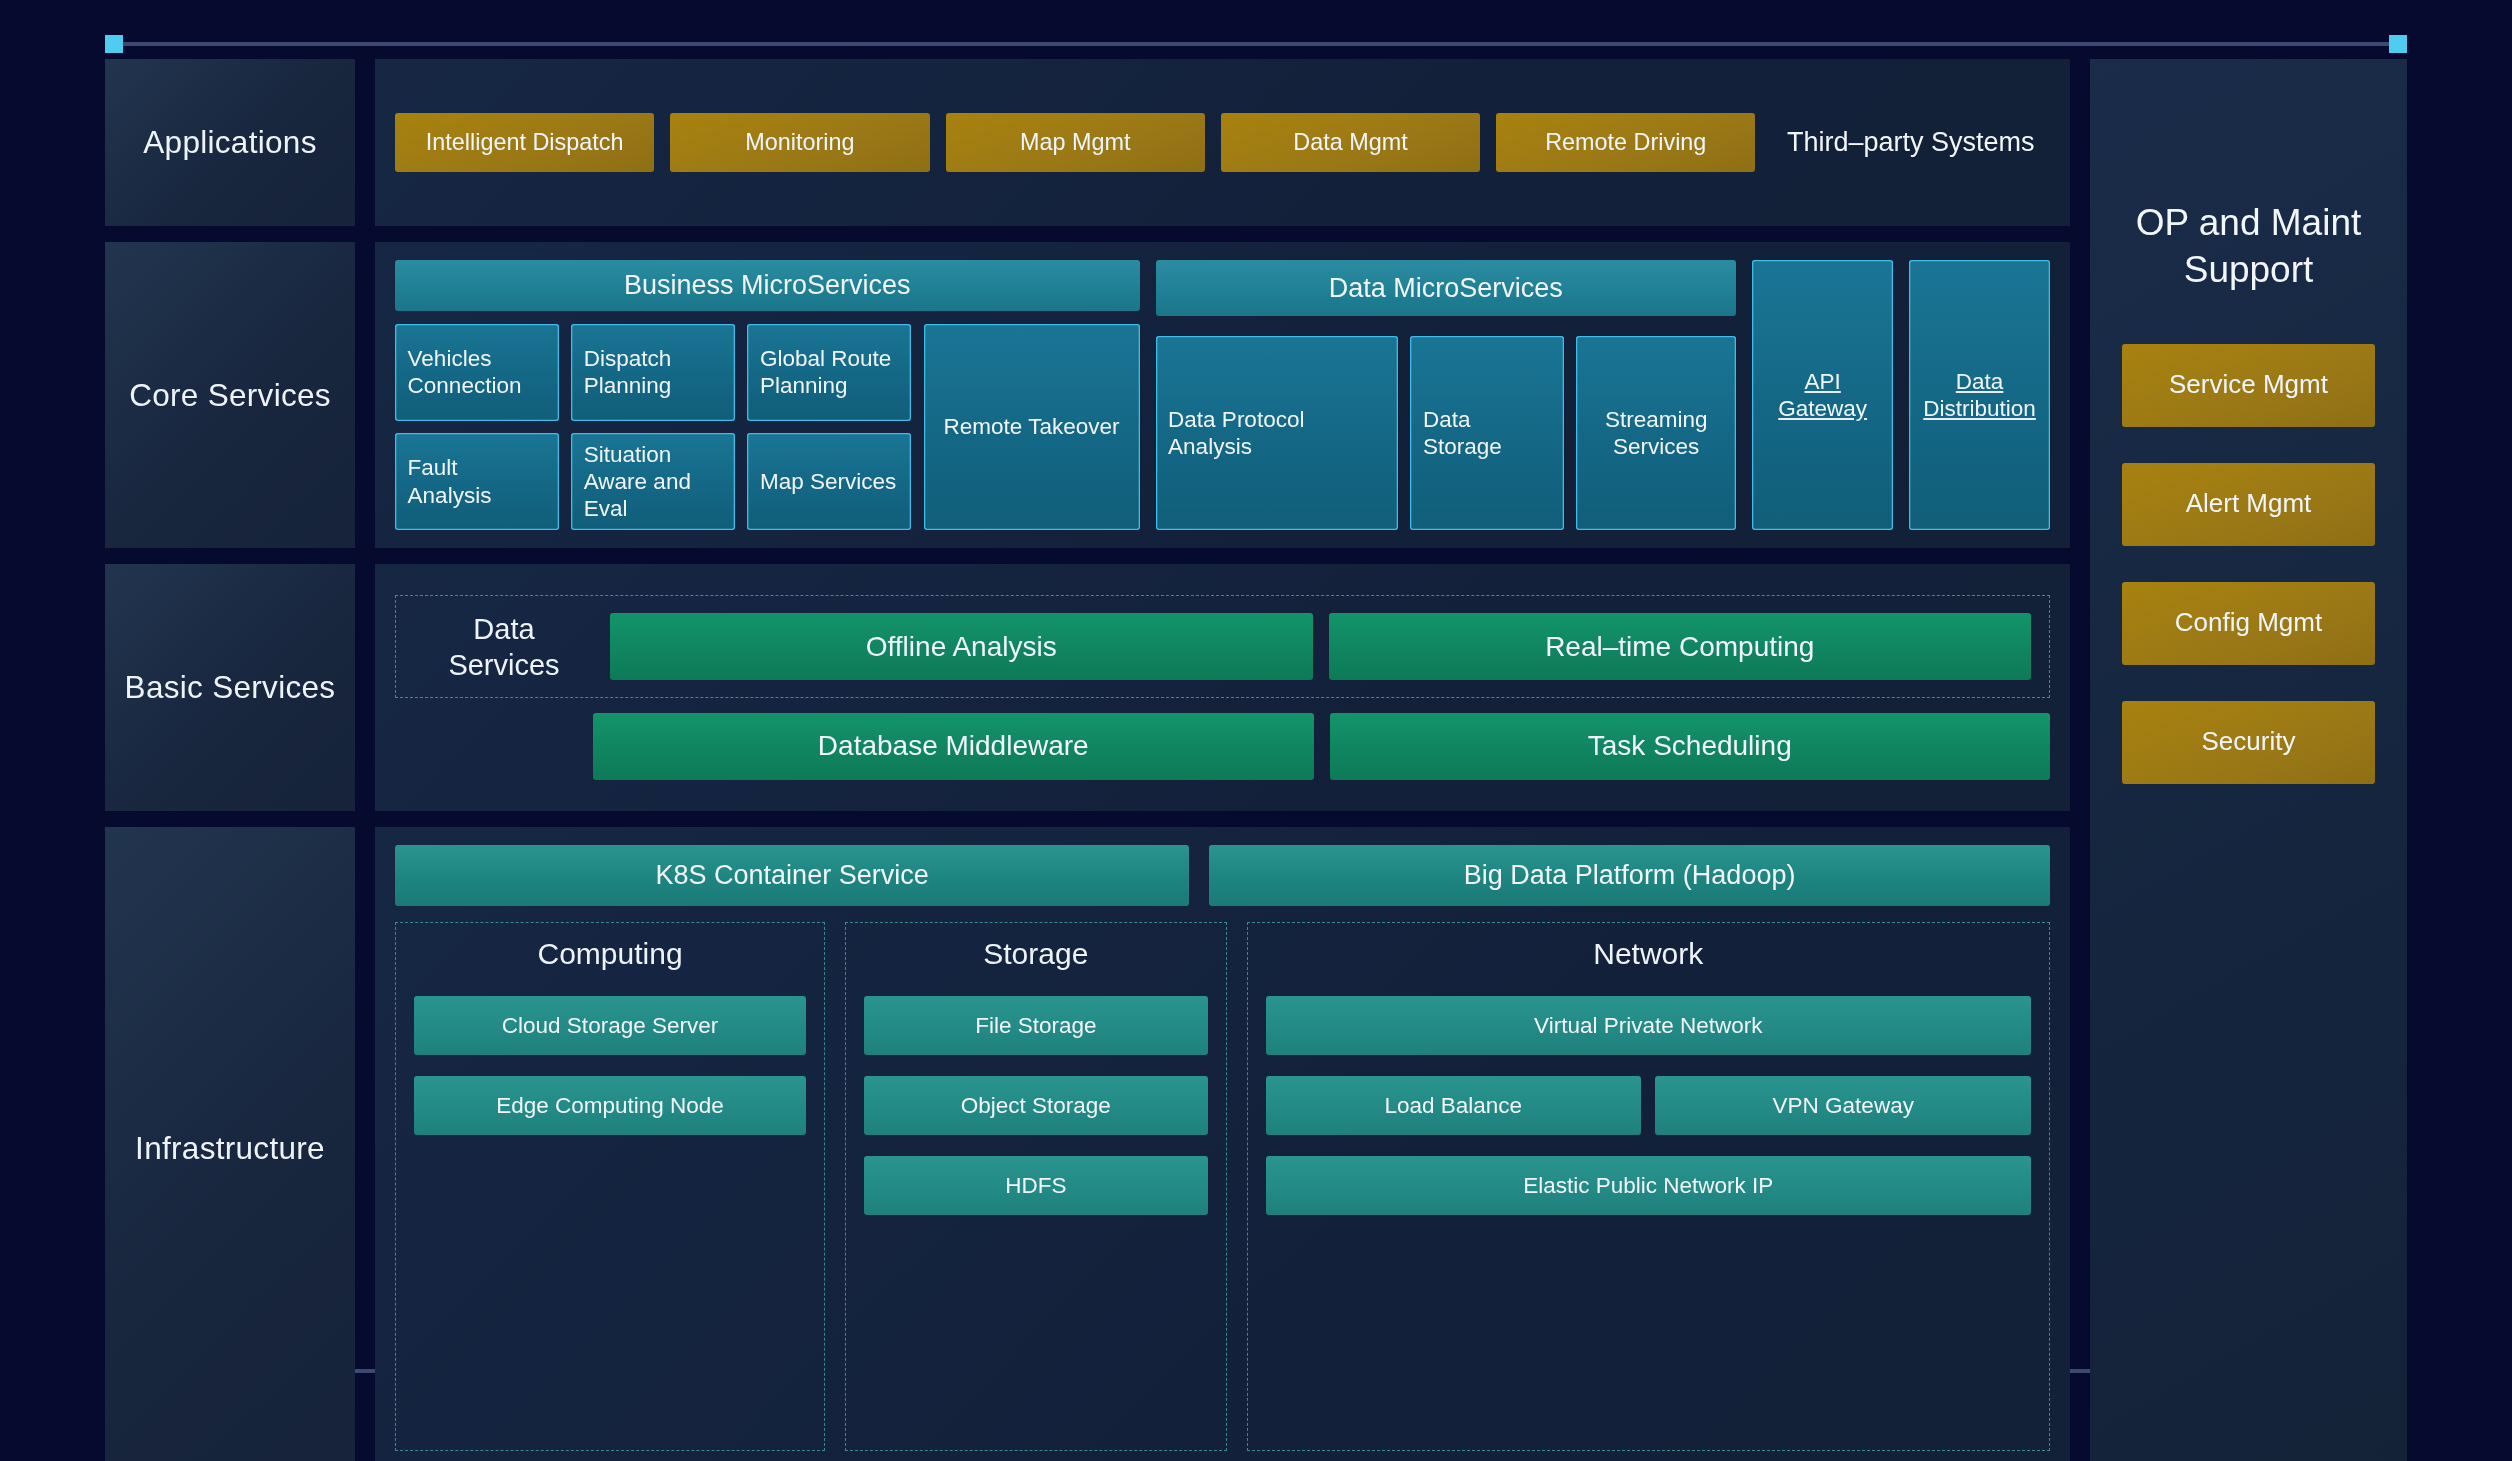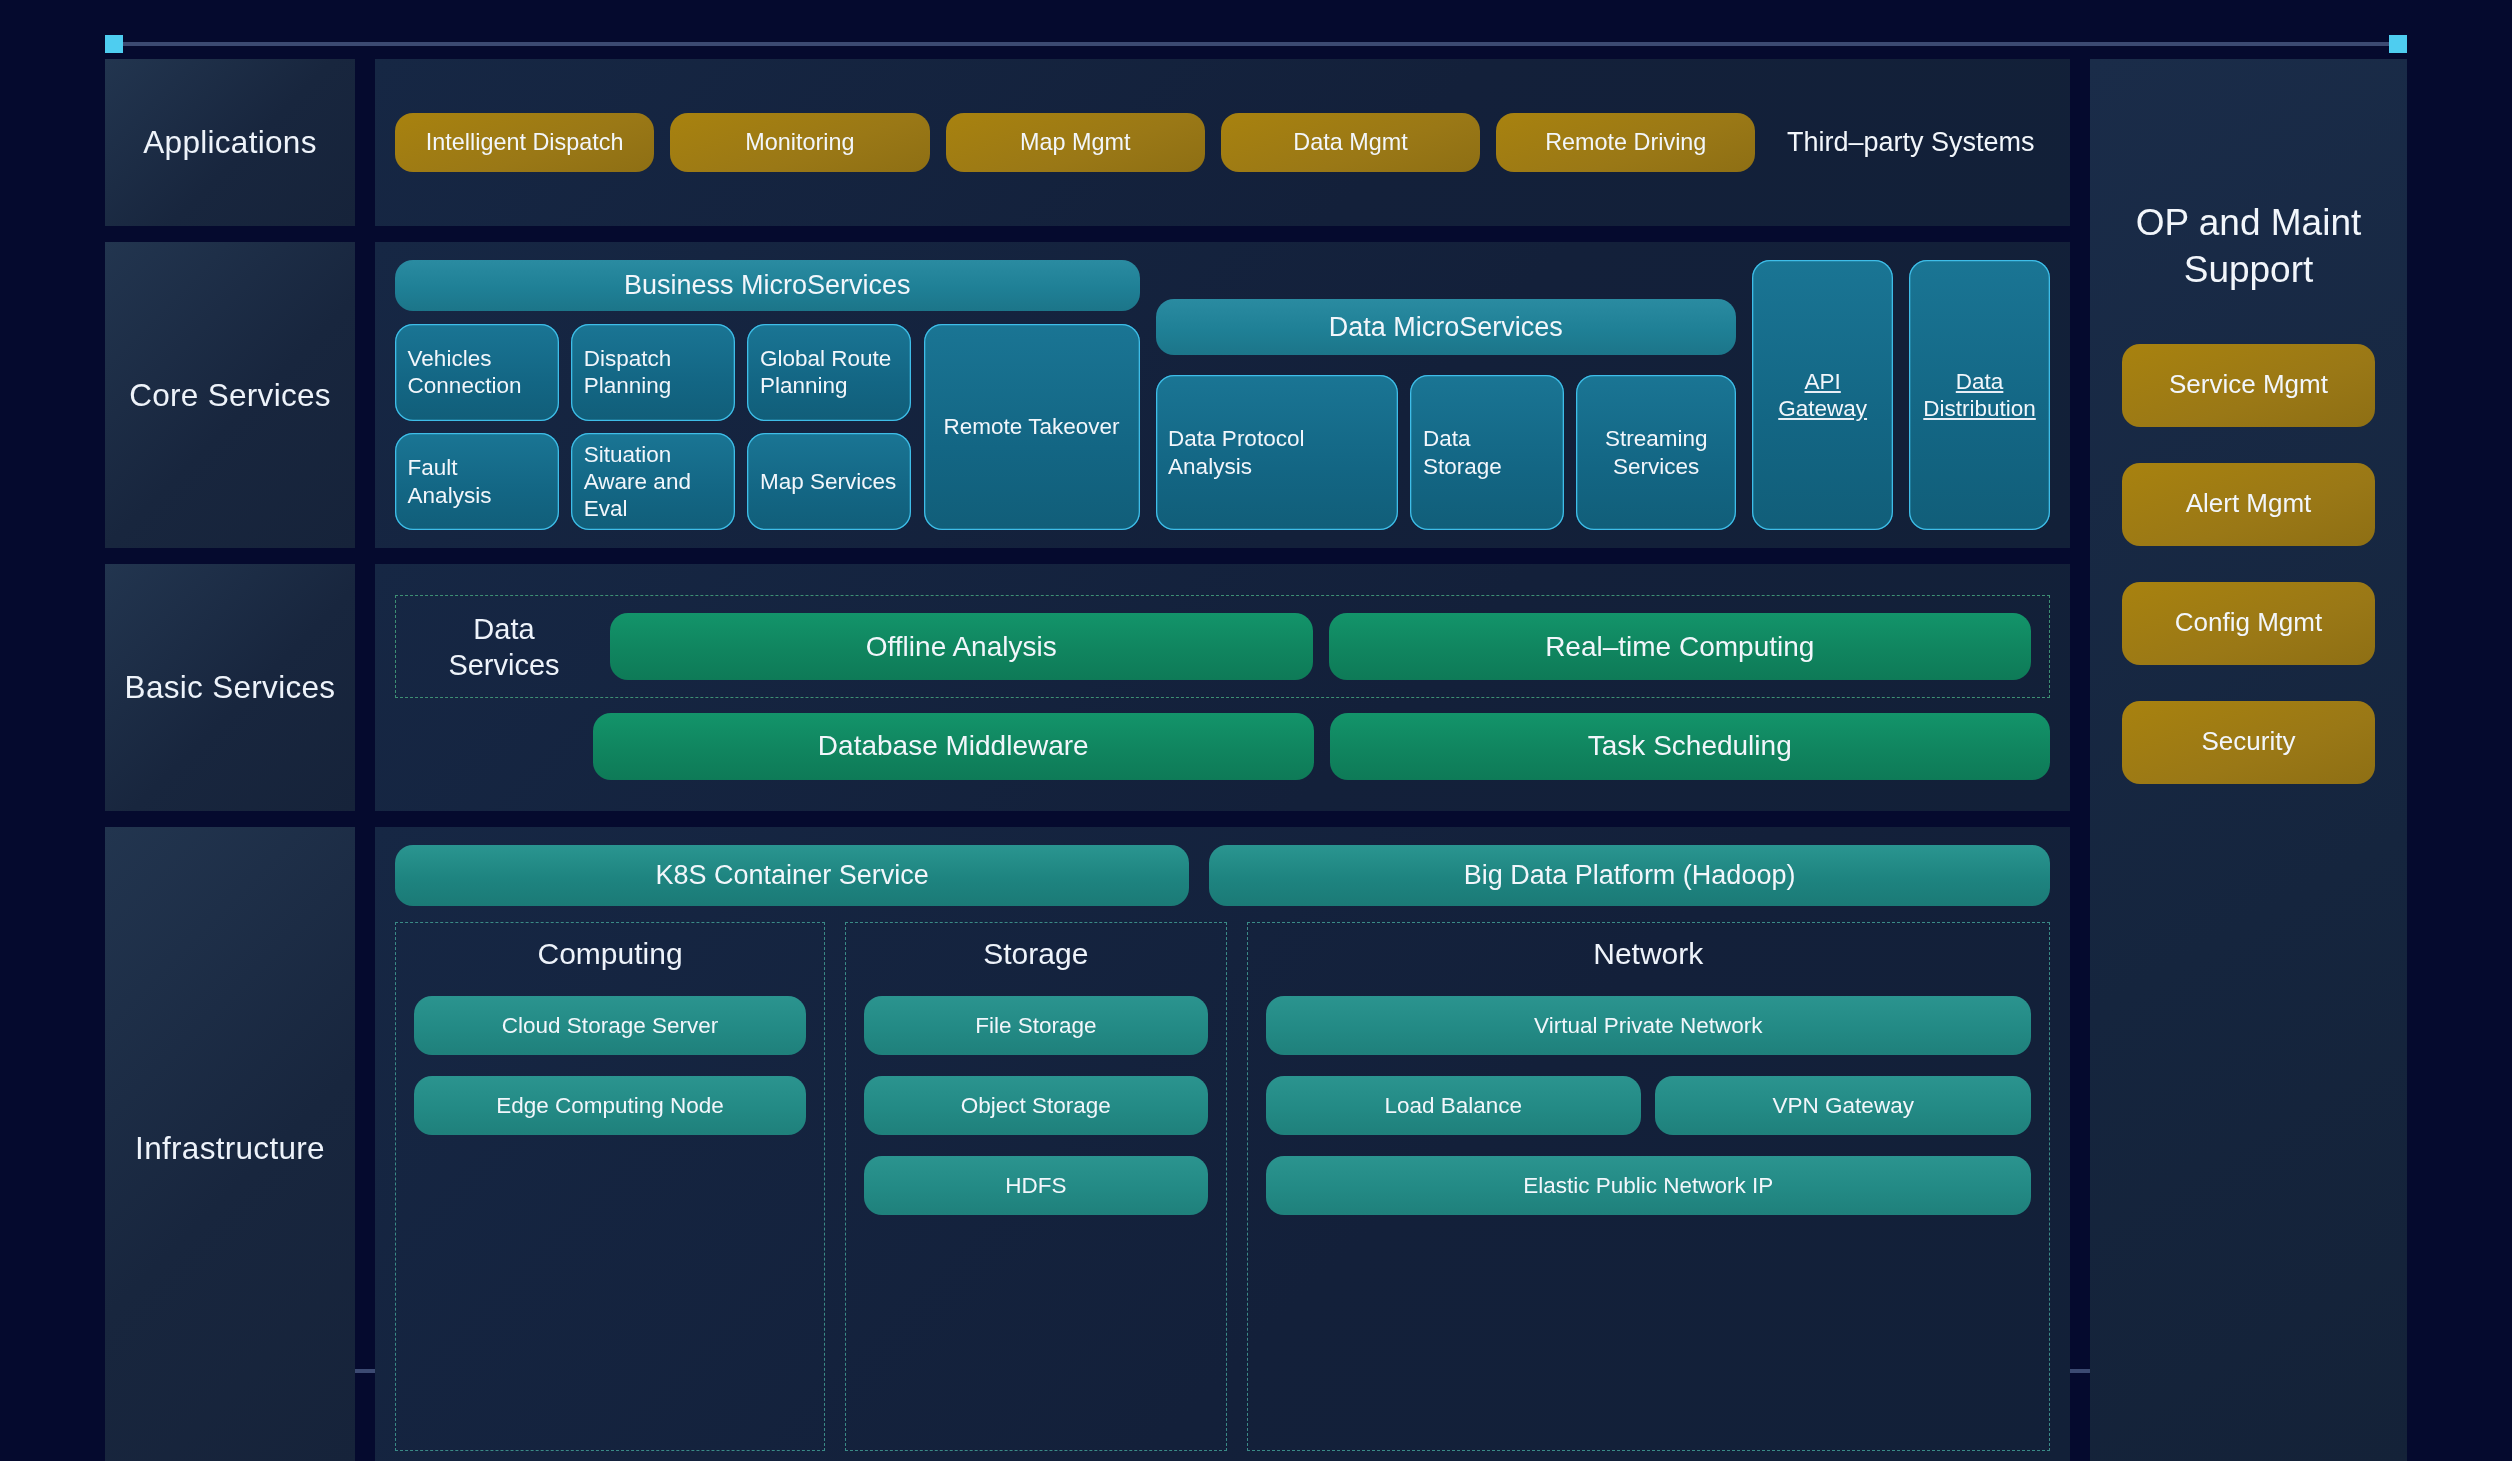--- a/index.html
+++ b/index.html
@@ -87,21 +87,21 @@
     display: flex;
     flex-direction: column;
   }
 
   
   .chip {
     display: flex;
     align-items: center;
     justify-content: center;
     text-align: center;
-    border-radius: 18px;
+    border-radius: 3px;
     color: #f2f6fb;
     line-height: 1.22;
     padding: 5.4px 9px;
   }
 
   .chip.gold {
     background: linear-gradient(160deg, #a8820f 0%, #9a7816 60%, #8e6f14 100%);
     font-size: 23.4px;
   }
 
@@ -151,21 +151,21 @@
   .apps-row .chip.gold { flex: 1 1 0; height: 59px; }
   .apps-row .chip.blue-soft { flex: 1.08 1 0; height: 83px; }
 
   
   .core-cols {
     display: flex;
     gap: 16px;
     height: 100%;
   }
   .core-left  { flex: 1 1 0; display: flex; flex-direction: column; gap: 12.6px; min-width: 0; }
-  .core-mid   { flex: 0.78 1 0; display: flex; flex-direction: column; gap: 20px; min-width: 0; margin-top: 39px; }
+  .core-mid   { flex: 0.78 1 0; display: flex; flex-direction: column; gap: 20px; min-width: 0; }
   .core-right { flex: 0.40 1 0; display: flex; flex-direction: row; gap: 16px; min-width: 0; text-decoration: underline; }
 
   .core-left .teal-head { height: 56px; }
   .core-left .grid-wrap { display: flex; gap: 12.6px; flex: 1 1 auto; }
   .core-left .subgrid {
     flex: 1 1 0;
     display: grid;
     grid-template-columns: repeat(3, 1fr);
     grid-template-rows: 1fr 1fr;
     gap: 12.6px;

